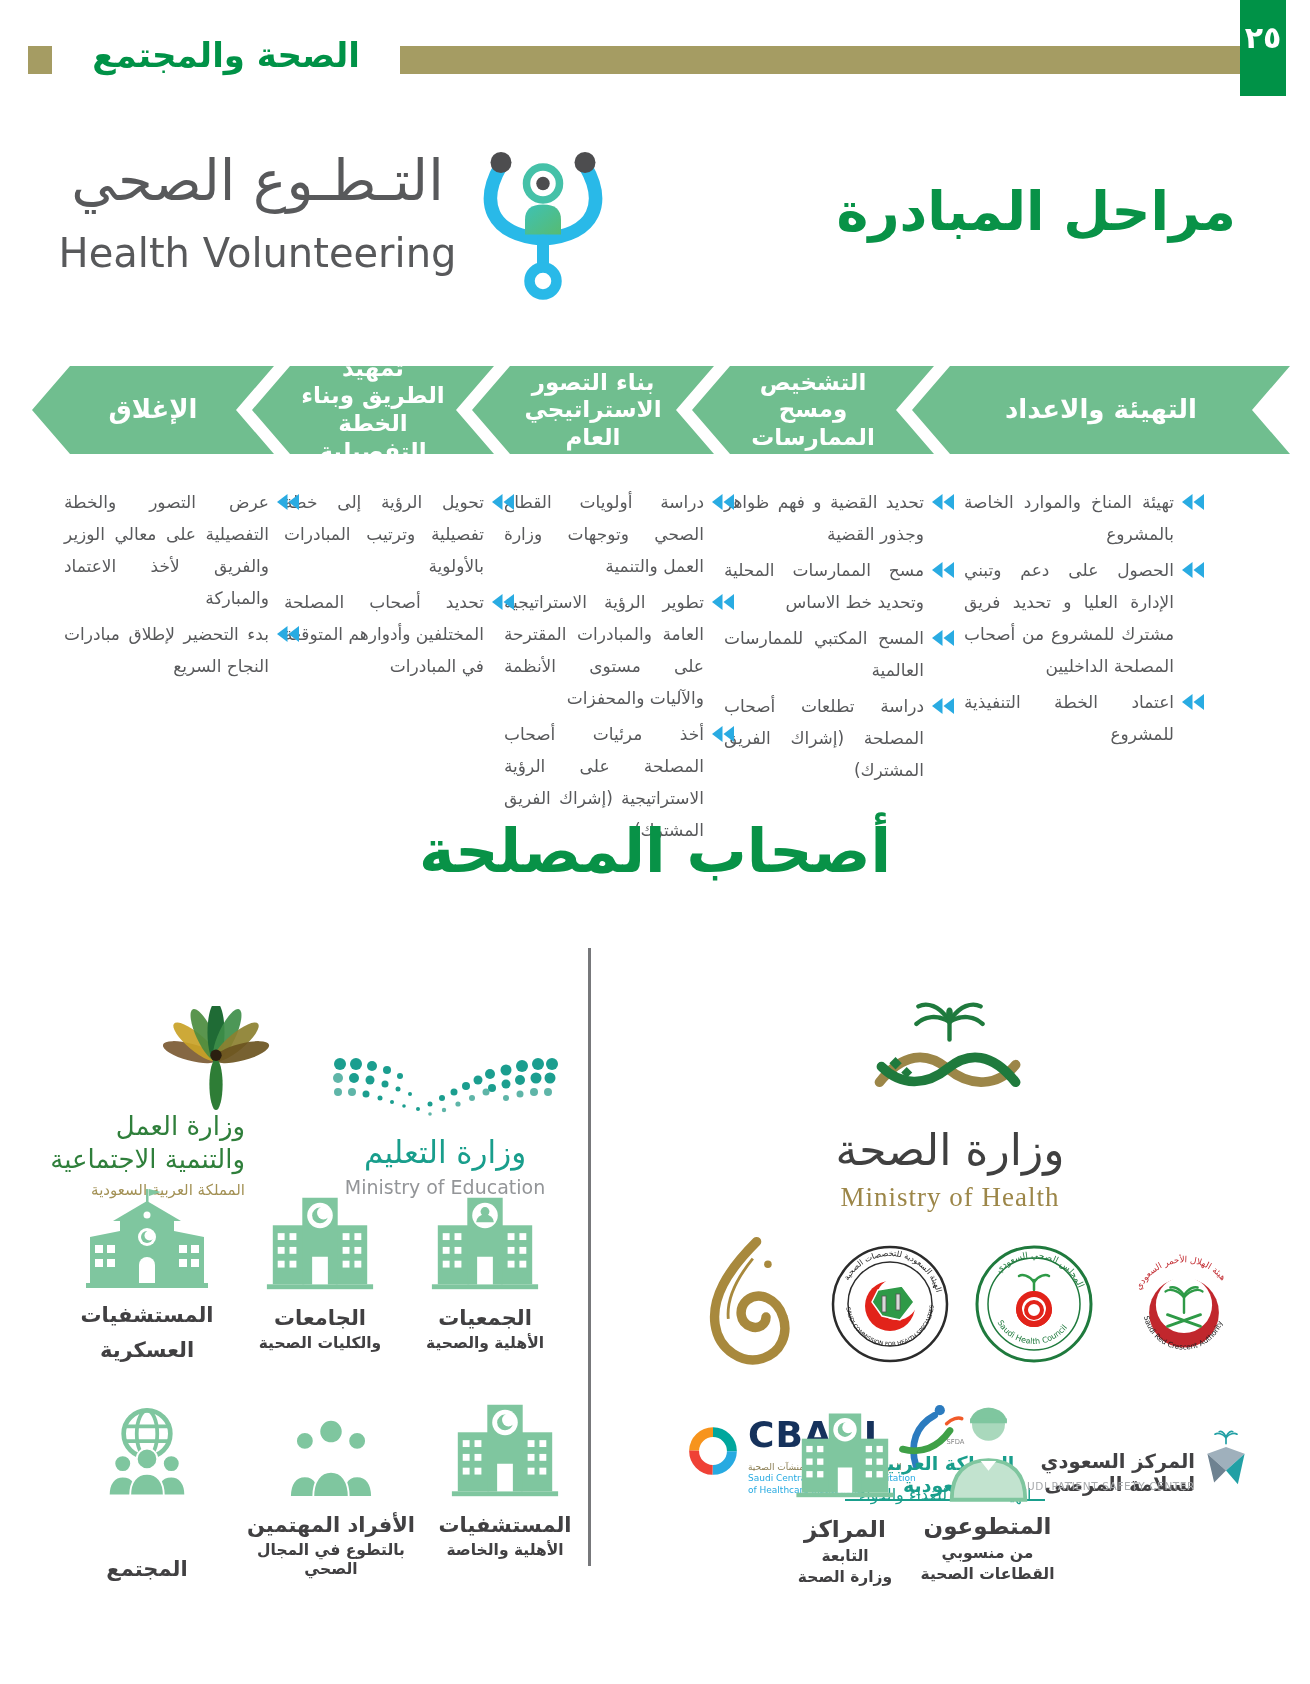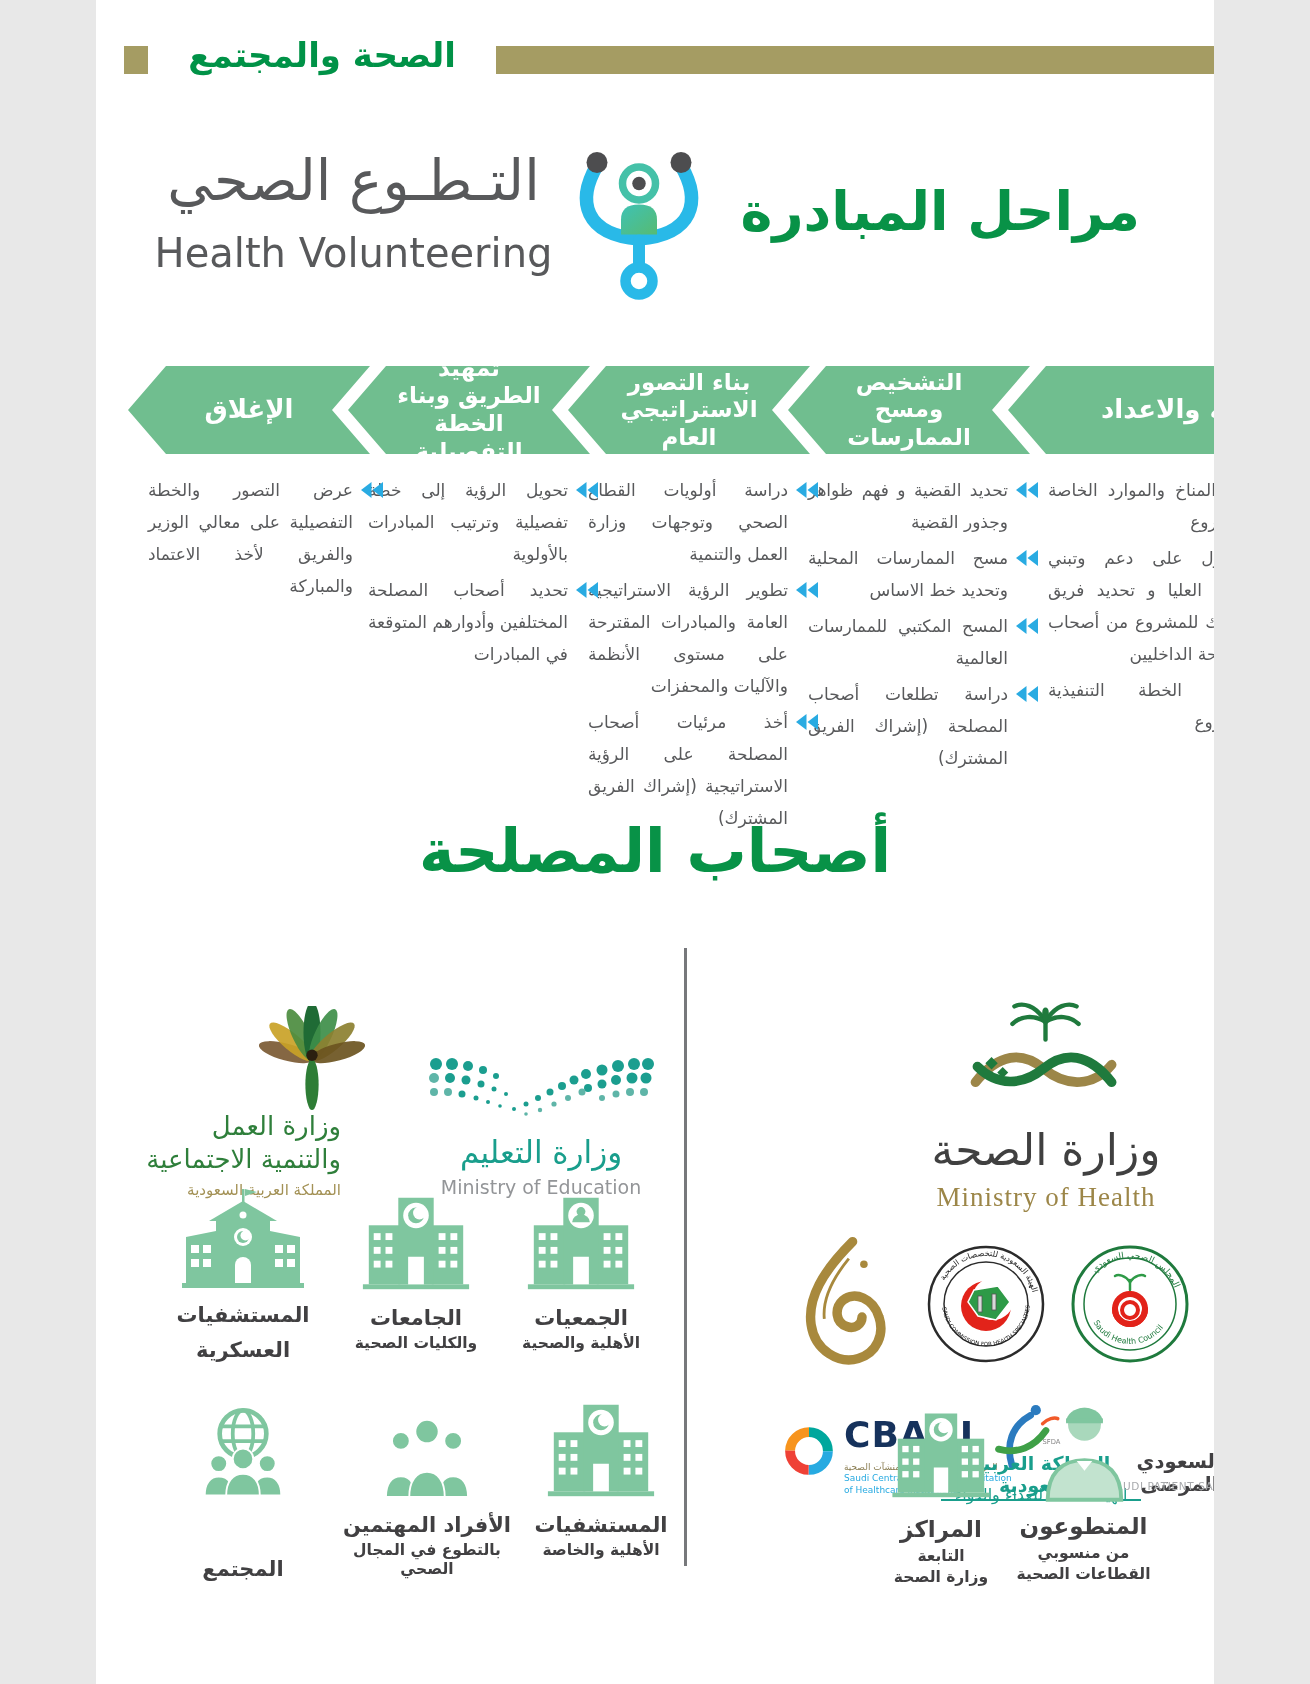--- a/index.html
+++ b/index.html
@@ -1,16 +1,16 @@
 <!DOCTYPE html>
 <html lang="ar"><head>
 <meta charset="utf-8">
 <style>
   html,body{margin:0;padding:0;background:#e8e8e8;}
-  .page{position:relative;width:1118px;height:1684px;background:#fff;overflow:hidden;
+  .page{position:relative;width:1310px;height:1684px;background:#fff;overflow:hidden;
         font-family:"DejaVu Sans",sans-serif;margin:0 auto;}
   
   .hdr-bar{position:absolute;left:28px;top:46px;width:1214px;height:28px;background:#A59C63;}
   .hdr-box{position:absolute;left:52px;top:22px;width:348px;height:66px;background:#fff;
            border-radius:12px;display:flex;align-items:center;justify-content:center;}
   .hdr-title{color:#009247;font-size:34px;font-weight:bold;direction:rtl;}
   .hdr-tab{position:absolute;left:1240px;top:0;width:46px;height:96px;background:#009247;
            color:#fff;display:flex;justify-content:center;align-items:flex-start;
            padding-top:20px;font-size:30px;font-weight:bold;box-sizing:border-box;}
   
@@ -26,21 +26,21 @@
          display:flex;align-items:center;justify-content:center;text-align:center;
          font-weight:bold;font-size:23px;line-height:1.2;direction:rtl;
          clip-path:polygon(38px 0, 100% 0, calc(100% - 38px) 50%, 100% 100%, 38px 100%, 0% 50%);}
   .stage .lbl{padding:0 46px;}
   #st0{left:912px;width:378px;font-size:26px;}
   #st1{left:692px;width:242px;}
   #st2{left:472px;width:242px;}
   #st3{left:252px;width:242px;}
   #st4{left:32px;width:242px;font-size:26px;}
   
-  .plist{position:absolute;top:474px;list-style:none;margin:0;padding:0;direction:rtl;}
+  .plist{position:absolute;top:474px;list-style:none;margin:12px;padding:0;direction:rtl;}
   #pl0{left:952px;width:240px;} #pl1{left:712px;width:230px;} #pl2{left:492px;width:230px;}
   #pl3{left:272px;width:230px;} #pl4{left:52px;width:235px;}
   .plist li{position:relative;padding-right:30px;margin-bottom:4px;font-size:17px;
             line-height:32px;color:#58595B;text-align:justify;text-align-last:right;}
   .plist .bul{position:absolute;right:0;top:8px;width:22px;height:16px;}
   .plist .bul svg{display:block;width:22px;height:16px;fill:#29ABE2;}
   
   .stk-title{position:absolute;left:0;top:816px;width:100%;text-align:center;
              font-size:60px;font-weight:bold;color:#089247;direction:rtl;}
   .divider{position:absolute;left:588px;top:948px;width:3px;height:618px;background:#77787B;}
@@ -224,20 +224,26 @@
           </svg>
         </span><span>تحديد أصحاب المصلحة المختلفين وأدوارهم المتوقعة في المبادرات</span></li>
   </ul>
   <ul class="plist" id="pl4">
     <li><span class="bul">
           <svg viewBox="0 0 22 16">
             <path d="M10.5 0 L0 8 L10.5 16 Z"></path>
             <path d="M22 0 L11.5 8 L22 16 Z"></path>
           </svg>
         </span><span>عرض التصور والخطة التفصيلية على معالي الوزير والفريق لأخذ الاعتماد والمباركة</span></li>
+    <li><span class="bul">
+          <svg viewBox="0 0 22 16">
+            <path d="M10.5 0 L0 8 L10.5 16 Z"></path>
+            <path d="M22 0 L11.5 8 L22 16 Z"></path>
+          </svg>
+        </span><span>بدء التحضير لإطلاق مبادرات النجاح السريع</span></li>
   </ul>
 
   <div class="stk-title">أصحاب المصلحة</div>
   <div class="divider"></div>
 
   <svg class="mol-palm" viewBox="0 0 120 112">
     <g transform="translate(60,56)">
       <ellipse rx="9" ry="30" cy="-28" transform="rotate(-75)" fill="#7B5A33" opacity="0.92"></ellipse>
       <ellipse rx="9" ry="30" cy="-28" transform="rotate(-50)" fill="#C9A227" opacity="0.92"></ellipse>
       <ellipse rx="9" ry="30" cy="-28" transform="rotate(-25)" fill="#4C8C3F" opacity="0.92"></ellipse>

